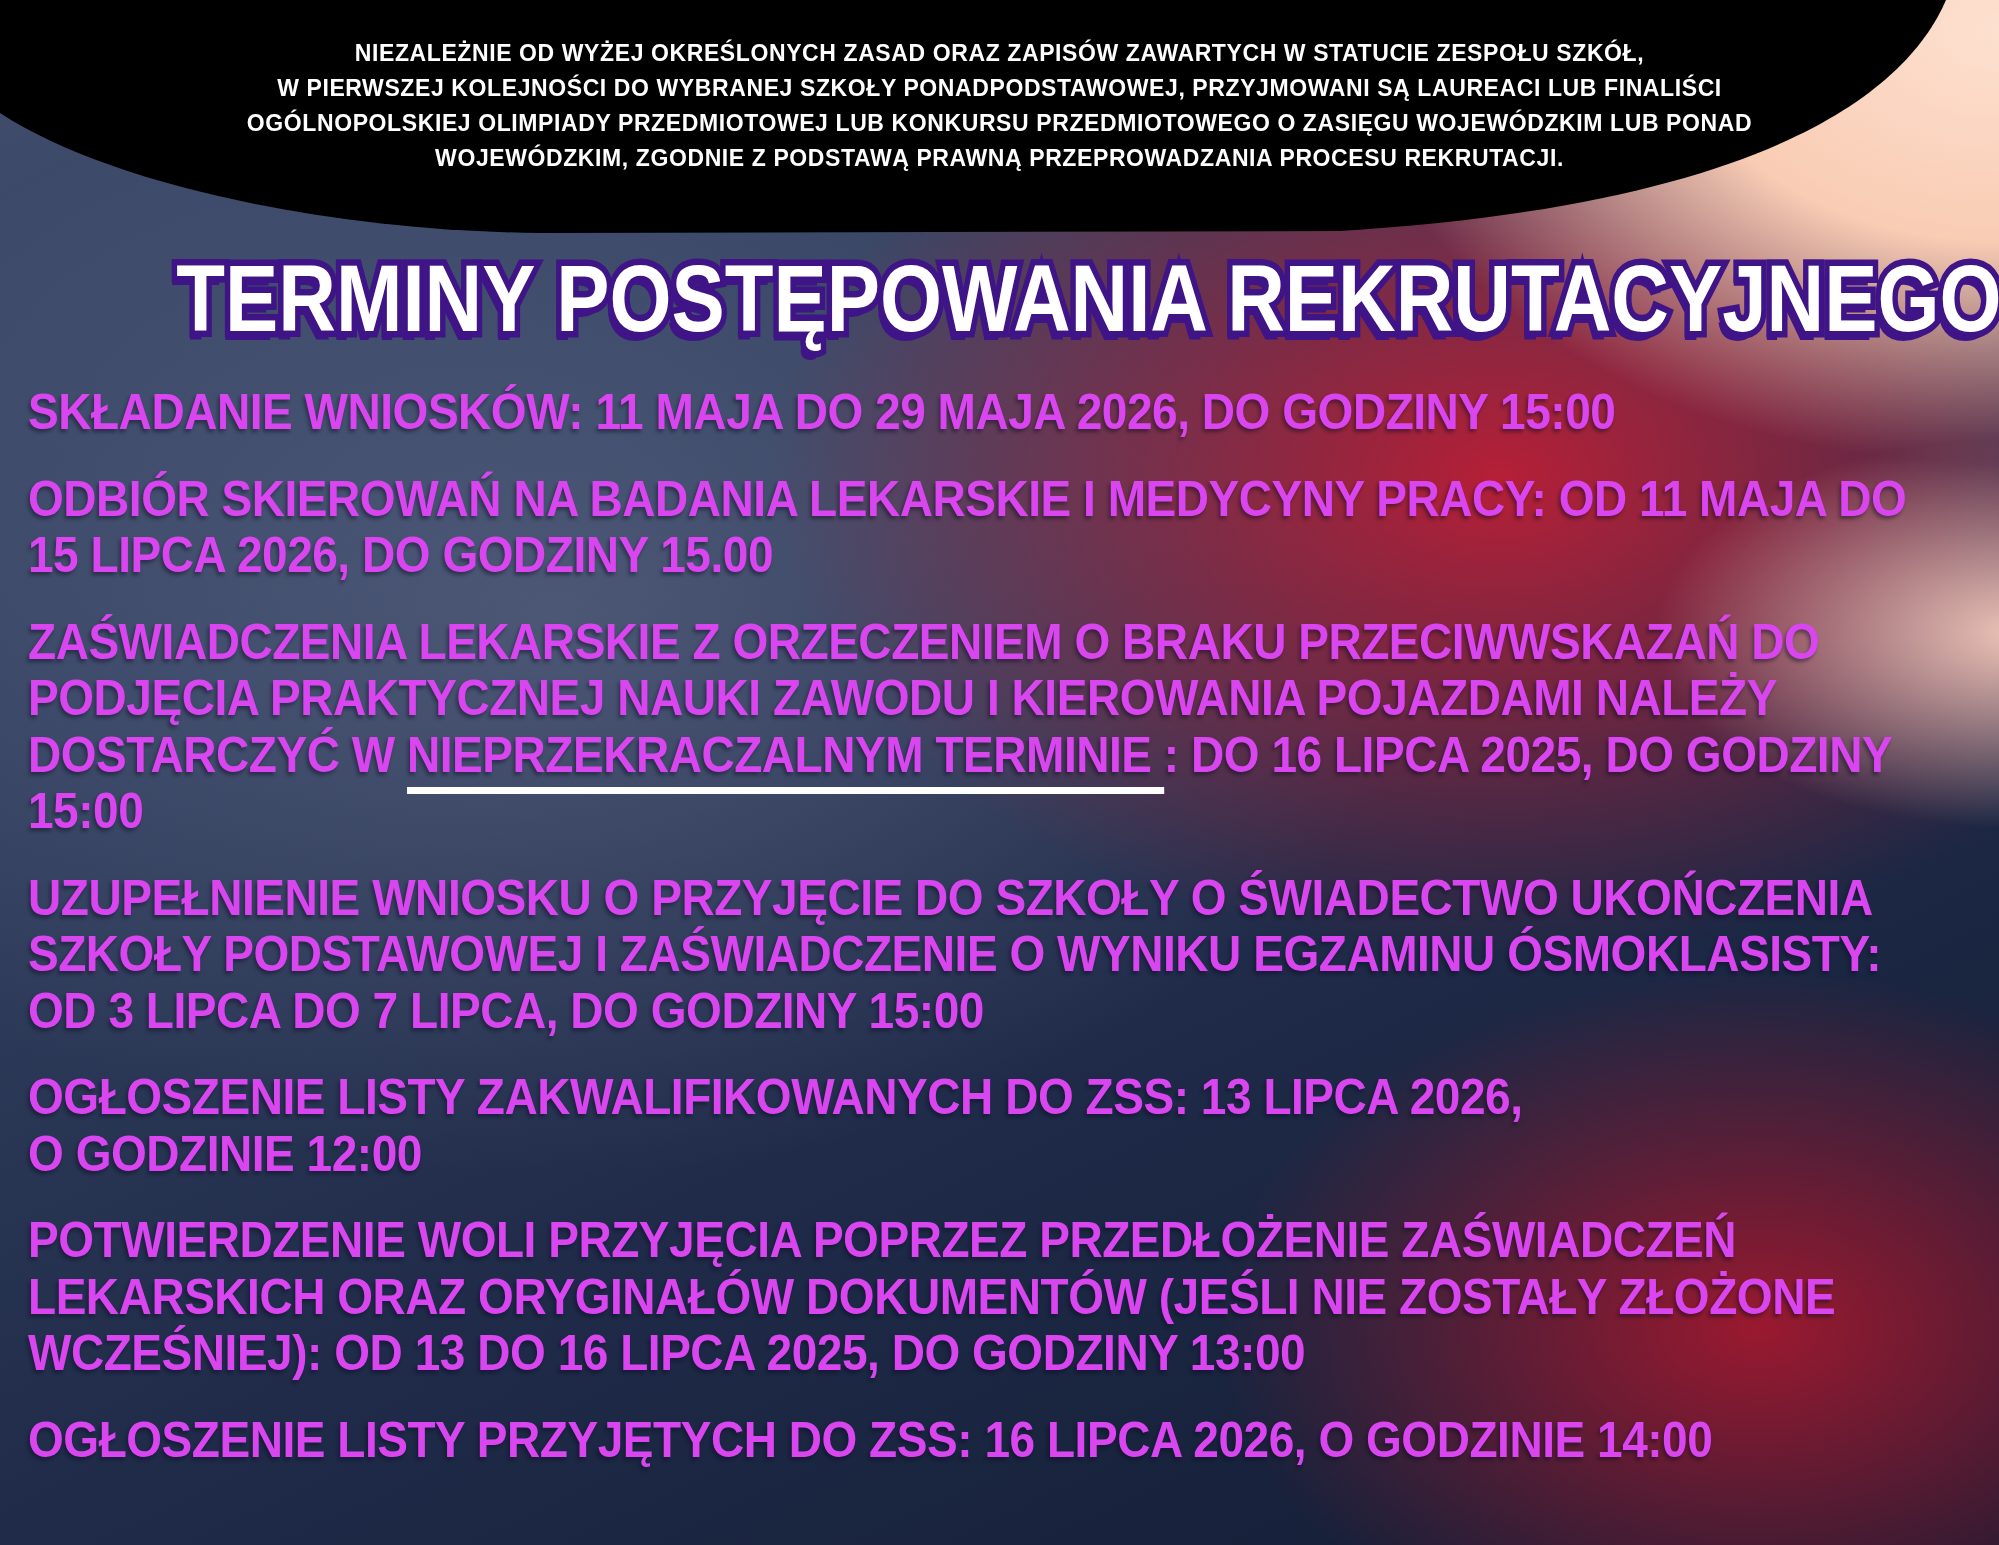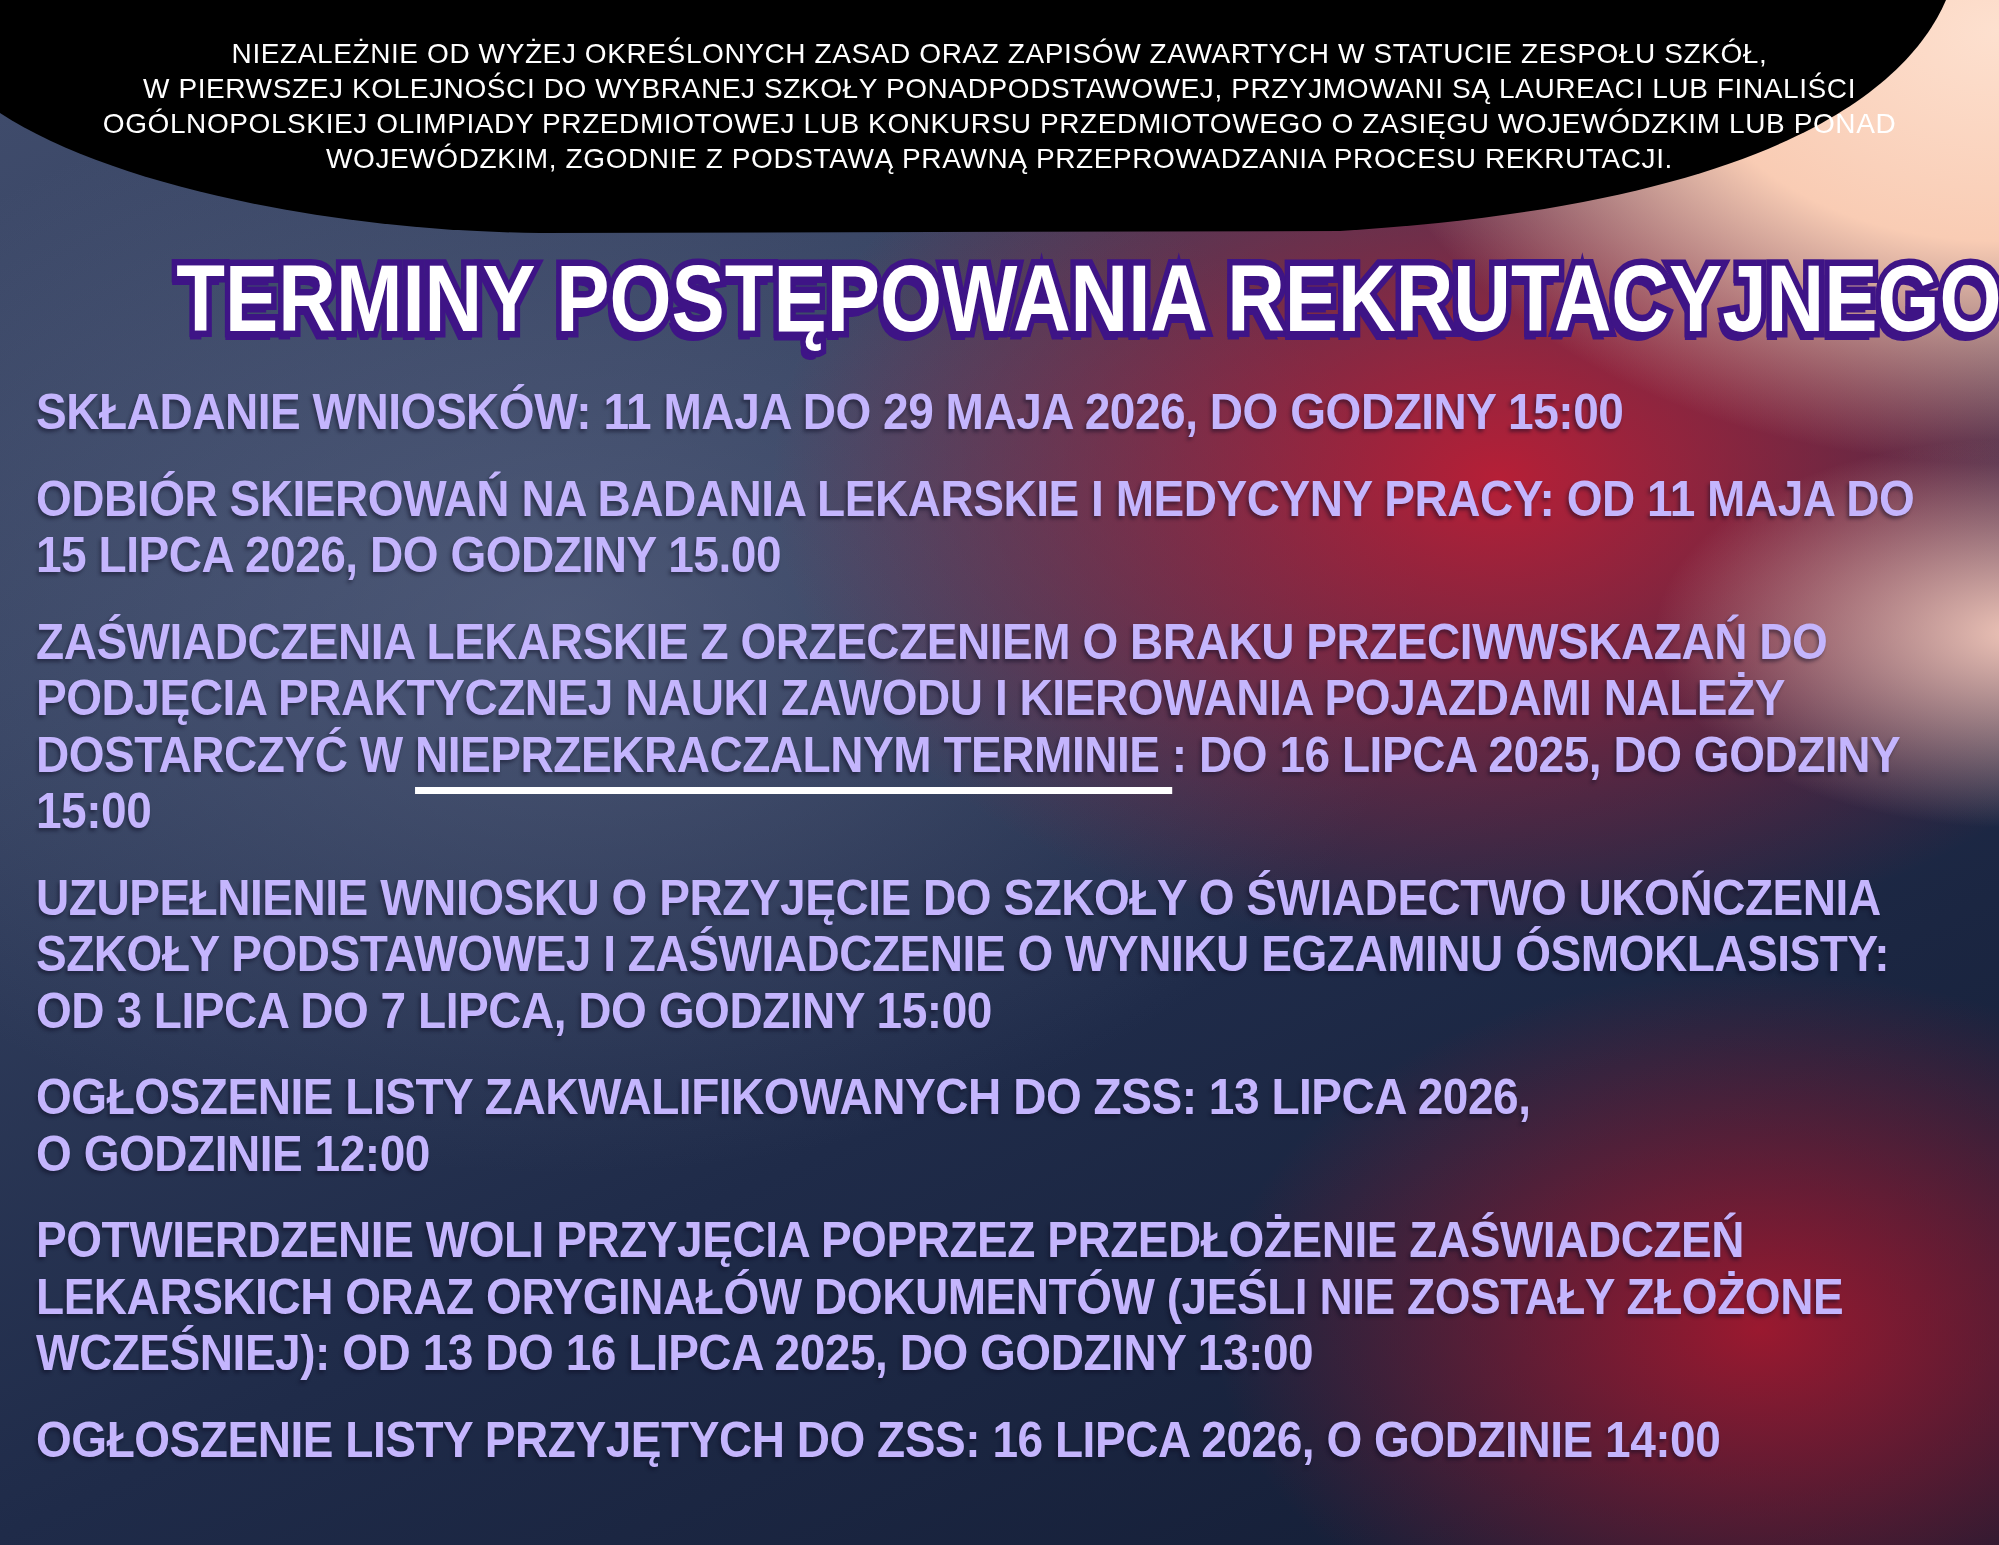--- a/index.html
+++ b/index.html
@@ -19,22 +19,22 @@
 
   .banner-shape {
     position: absolute; top: 0; left: 0;
     width: 1999px; height: 240px;
     display: block;
   }
   .banner-text {
     position: absolute; top: 36px; left: 0; right: 0;
     text-align: center;
     color: #ffffff;
-    font-size: 28px; line-height: 35px;
-    font-weight: 400; letter-spacing: 0.6px;
+    font-size: 23px; line-height: 35px;
+    font-weight: 700; letter-spacing: 0.6px;
     white-space: pre;
   }
 
   .title-wrap {
     position: absolute; top: 248px; left: 0; right: 0;
     text-align: center;
   }
   .title {
     display: inline-block;
     transform: scaleX(0.84);
@@ -42,22 +42,22 @@
     white-space: nowrap;
     font-size: 95px; font-weight: 700; line-height: 100px;
     color: #ffffff;
     -webkit-text-stroke: 13px #3e1486;
     paint-order: stroke fill;
     text-shadow: -6px 9px 0 #3e1486;
     letter-spacing: 0px;
   }
 
   .schedule {
-    position: absolute; top: 384px; left: 36px; right: 20px;
-    color: #c4b5fd;
+    position: absolute; top: 384px; left: 28px; right: 20px;
+    color: #d946ef;
   }
   .schedule p {
     margin: 0 0 30px 0;
     font-size: 50px; font-weight: 700; line-height: 56.5px;
     letter-spacing: -0.5px;
     white-space: pre;
     transform: scaleX(0.92);
     transform-origin: left top;
     text-shadow: -2px 3px 4px rgba(12,12,34,0.45);
   }

